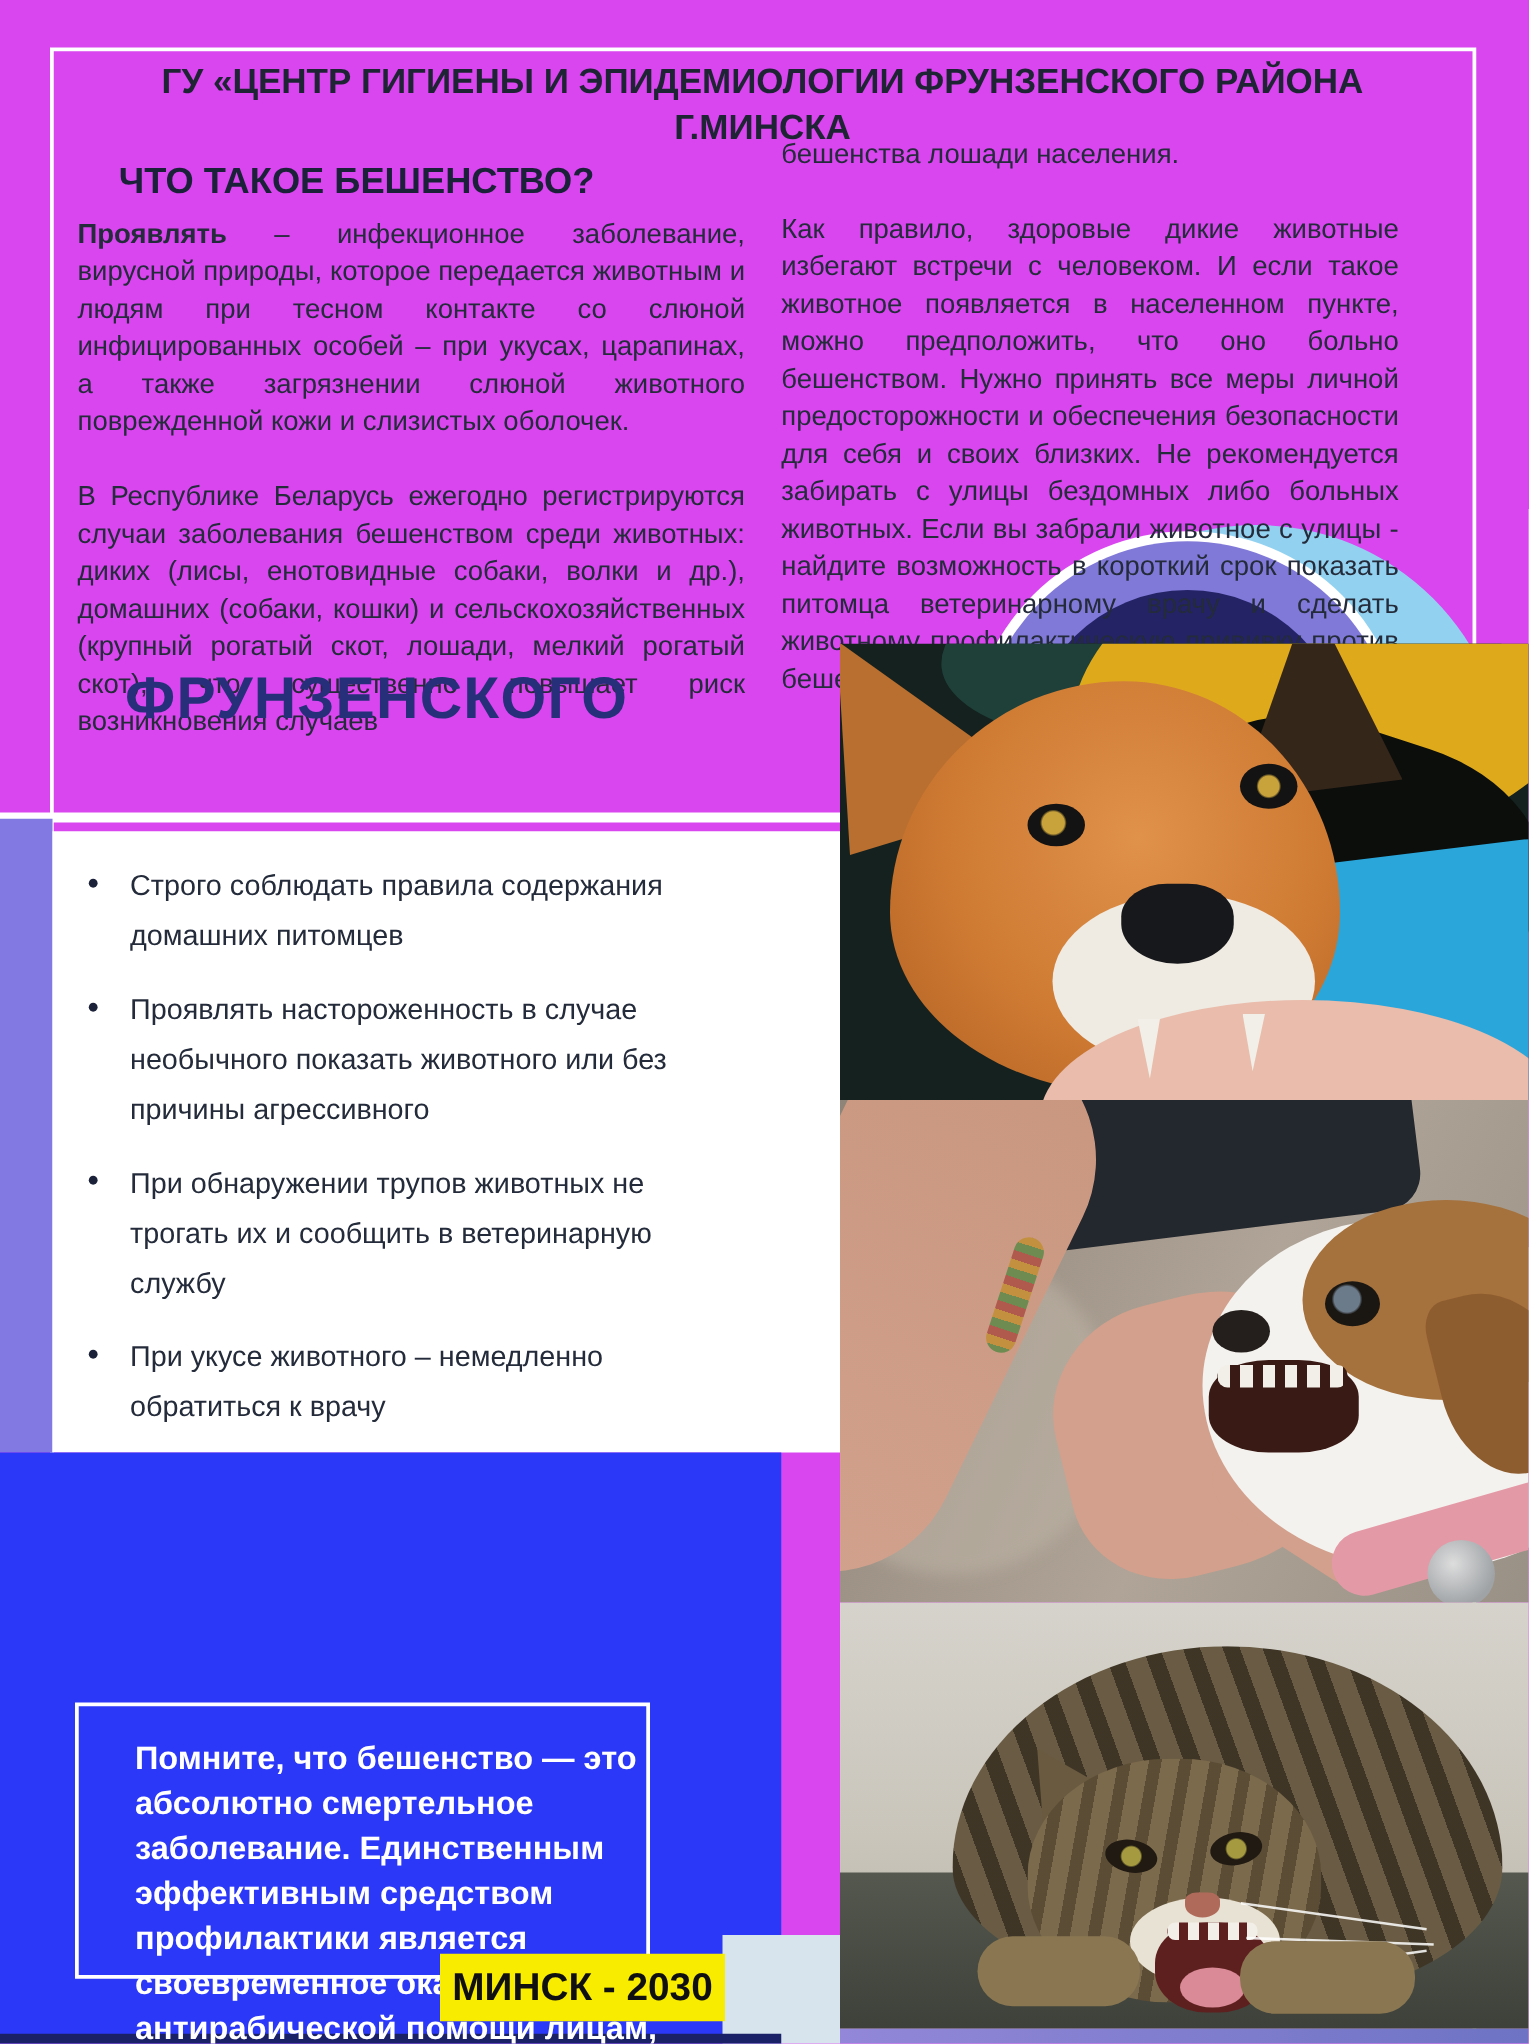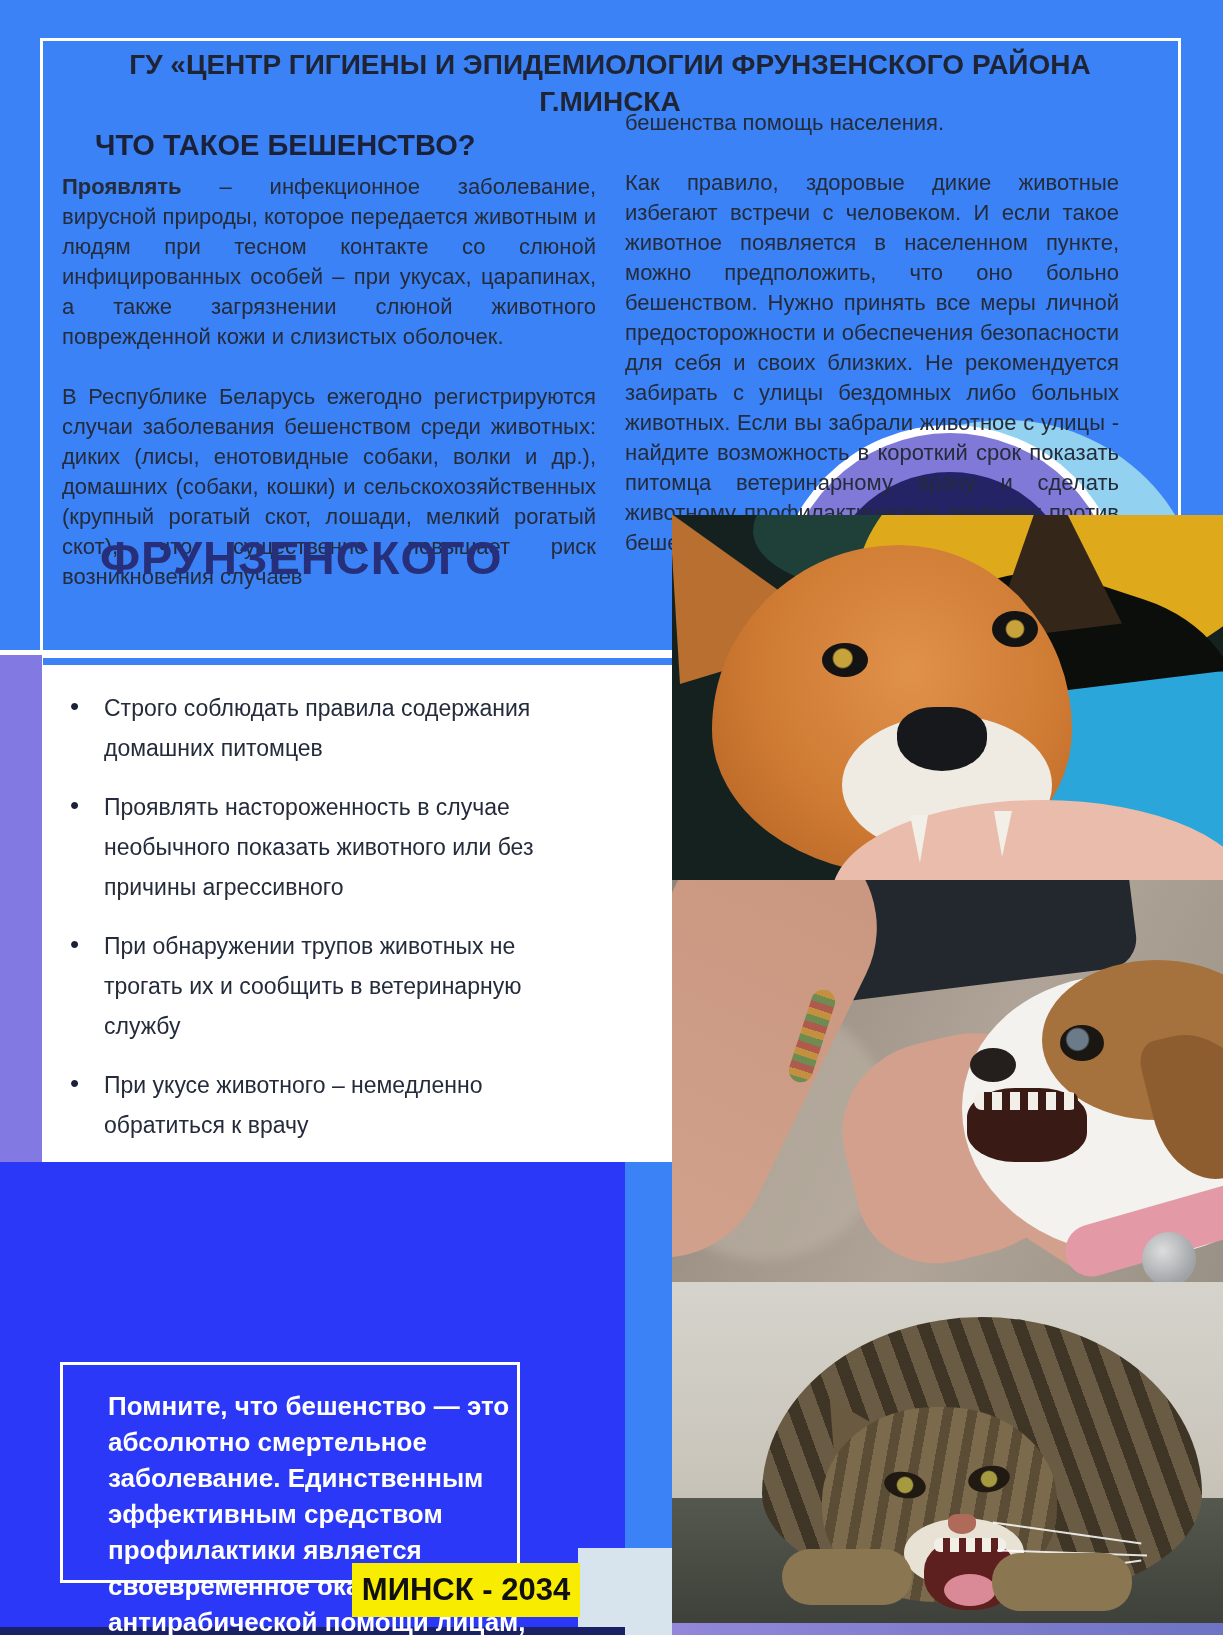--- a/index.html
+++ b/index.html
@@ -1,16 +1,16 @@
 <!DOCTYPE html>
 <html><head>
 <meta charset="utf-8">
 <style>
   html,body{margin:0;padding:0;}
-  .page{position:relative;width:1223px;height:1635px;background:#3b82f6;overflow:hidden;
+  .page{position:relative;width:1223px;height:1635px;background:#d946ef;overflow:hidden;
         font-family:"Liberation Sans","DejaVu Sans",sans-serif;color:#242B3A;}
   .abs{position:absolute;}
 
   
   .frame{left:40px;top:38px;width:1135px;height:1590px;border:3px solid #ffffff;z-index:1;}
 
   
   .circle{border-radius:50%;z-index:1;}
   .c-light{left:805px;top:420px;width:400px;height:400px;background:#92D2F0;}
   .c-white{left:775px;top:425px;width:350px;height:350px;background:#ffffff;}
@@ -143,21 +143,21 @@
     <div>Г.МИНСКА</div>
   </div>
 
   <div class="abs col col-left">
     <h2>ЧТО ТАКОЕ БЕШЕНСТВО?</h2>
     <p><span class="b">Проявлять</span><span> – инфекционное заболевание, вирусной природы, которое передается животным и людям при тесном контакте со слюной инфицированных особей – при укусах, царапинах, а также загрязнении слюной животного поврежденной кожи и слизистых оболочек.</span></p>
     <p>В Республике Беларусь ежегодно регистрируются случаи заболевания бешенством среди животных: диких (лисы, енотовидные собаки, волки и др.), домашних (собаки, кошки) и сельскохозяйственных (крупный рогатый скот, лошади, мелкий рогатый скот), что существенно повышает риск возникновения случаев</p>
   </div>
 
   <div class="abs col col-right">
-    <p>бешенства помощь населения.</p>
+    <p>бешенства лошади населения.</p>
     <p>Как правило, здоровые дикие животные избегают встречи с человеком. И если такое животное появляется в населенном пункте, можно предположить, что оно больно бешенством. Нужно принять все меры личной предосторожности и обеспечения безопасности для себя и своих близких. Не рекомендуется забирать с улицы бездомных либо больных животных. Если вы забрали животное с улицы - найдите возможность в короткий срок показать питомца ветеринарному врачу и сделать животному профилактическую прививку против бешенства.</p>
   </div>
 
   <div class="abs prof-title">ФРУНЗЕНСКОГО</div>
 
   <div class="abs white-band"></div>
   <div class="abs purple-strip"></div>
   <div class="abs white-panel"></div>
 
   <ul class="abs bullets">
@@ -165,21 +165,21 @@
     <li>Проявлять настороженность в случае необычного показать животного или без причины агрессивного</li>
     <li>При обнаружении трупов животных не трогать их и сообщить в ветеринарную службу</li>
     <li>При укусе животного – немедленно обратиться к врачу</li>
   </ul>
 
   <div class="abs blue-region"></div>
   <div class="abs lightblue-patch"></div>
   <div class="abs warn-frame"></div>
   <div class="abs warn-text">Помните, что бешенство — это абсолютно смертельное заболевание. Единственным эффективным средством профилактики является своевременное оказание антирабической помощи лицам, пострадавшим от контакта с животным.</div>
   <div class="abs navy-strip"></div>
-  <div class="abs minsk">МИНСК - 2034</div>
+  <div class="abs minsk">МИНСК - 2030</div>
 
   <div class="abs photo ph-fox">
     <div class="fx-green"></div>
     <div class="fx-yellow"></div>
     <div class="fx-black"></div>
     <div class="fx-sleeve"></div>
     <div class="fx-ear-l"></div>
     <div class="fx-ear-r"></div>
     <div class="fx-head"></div>
     <div class="fx-muzzle"></div>

